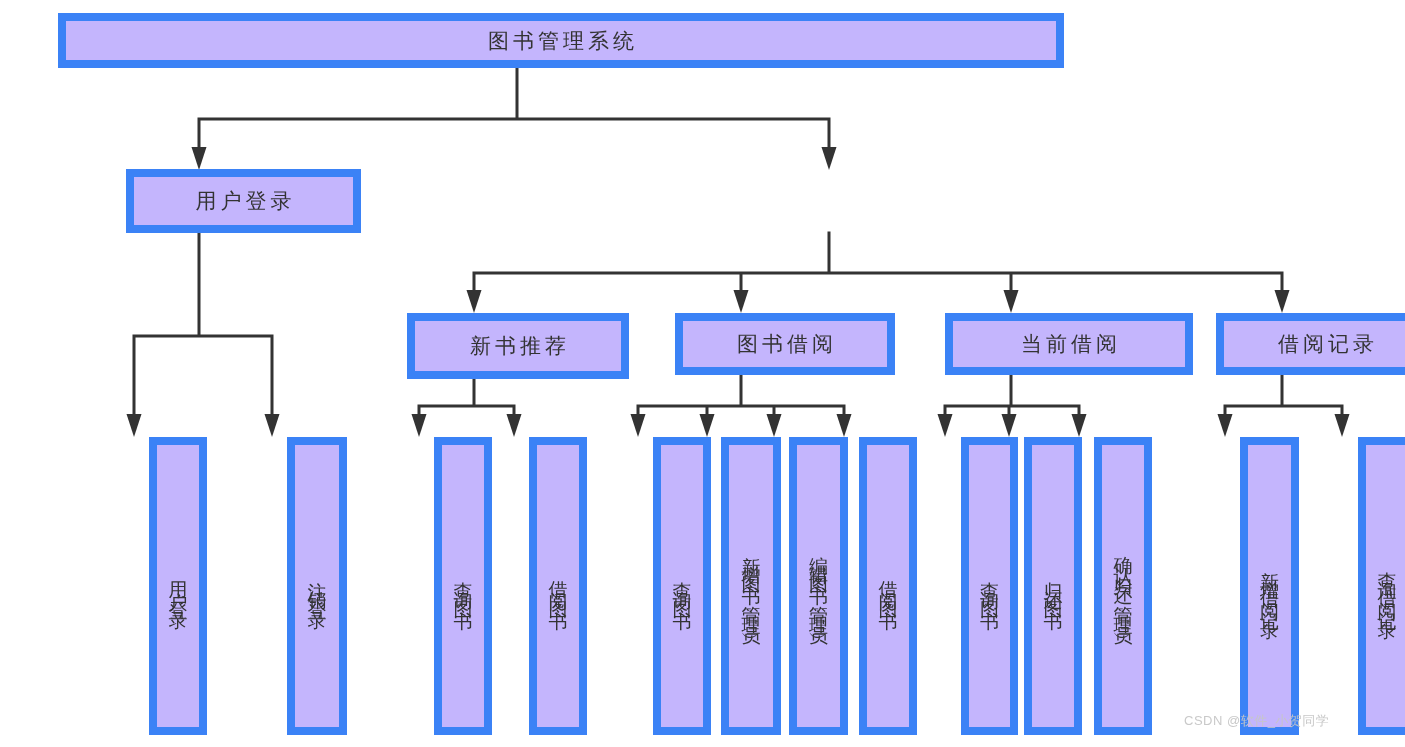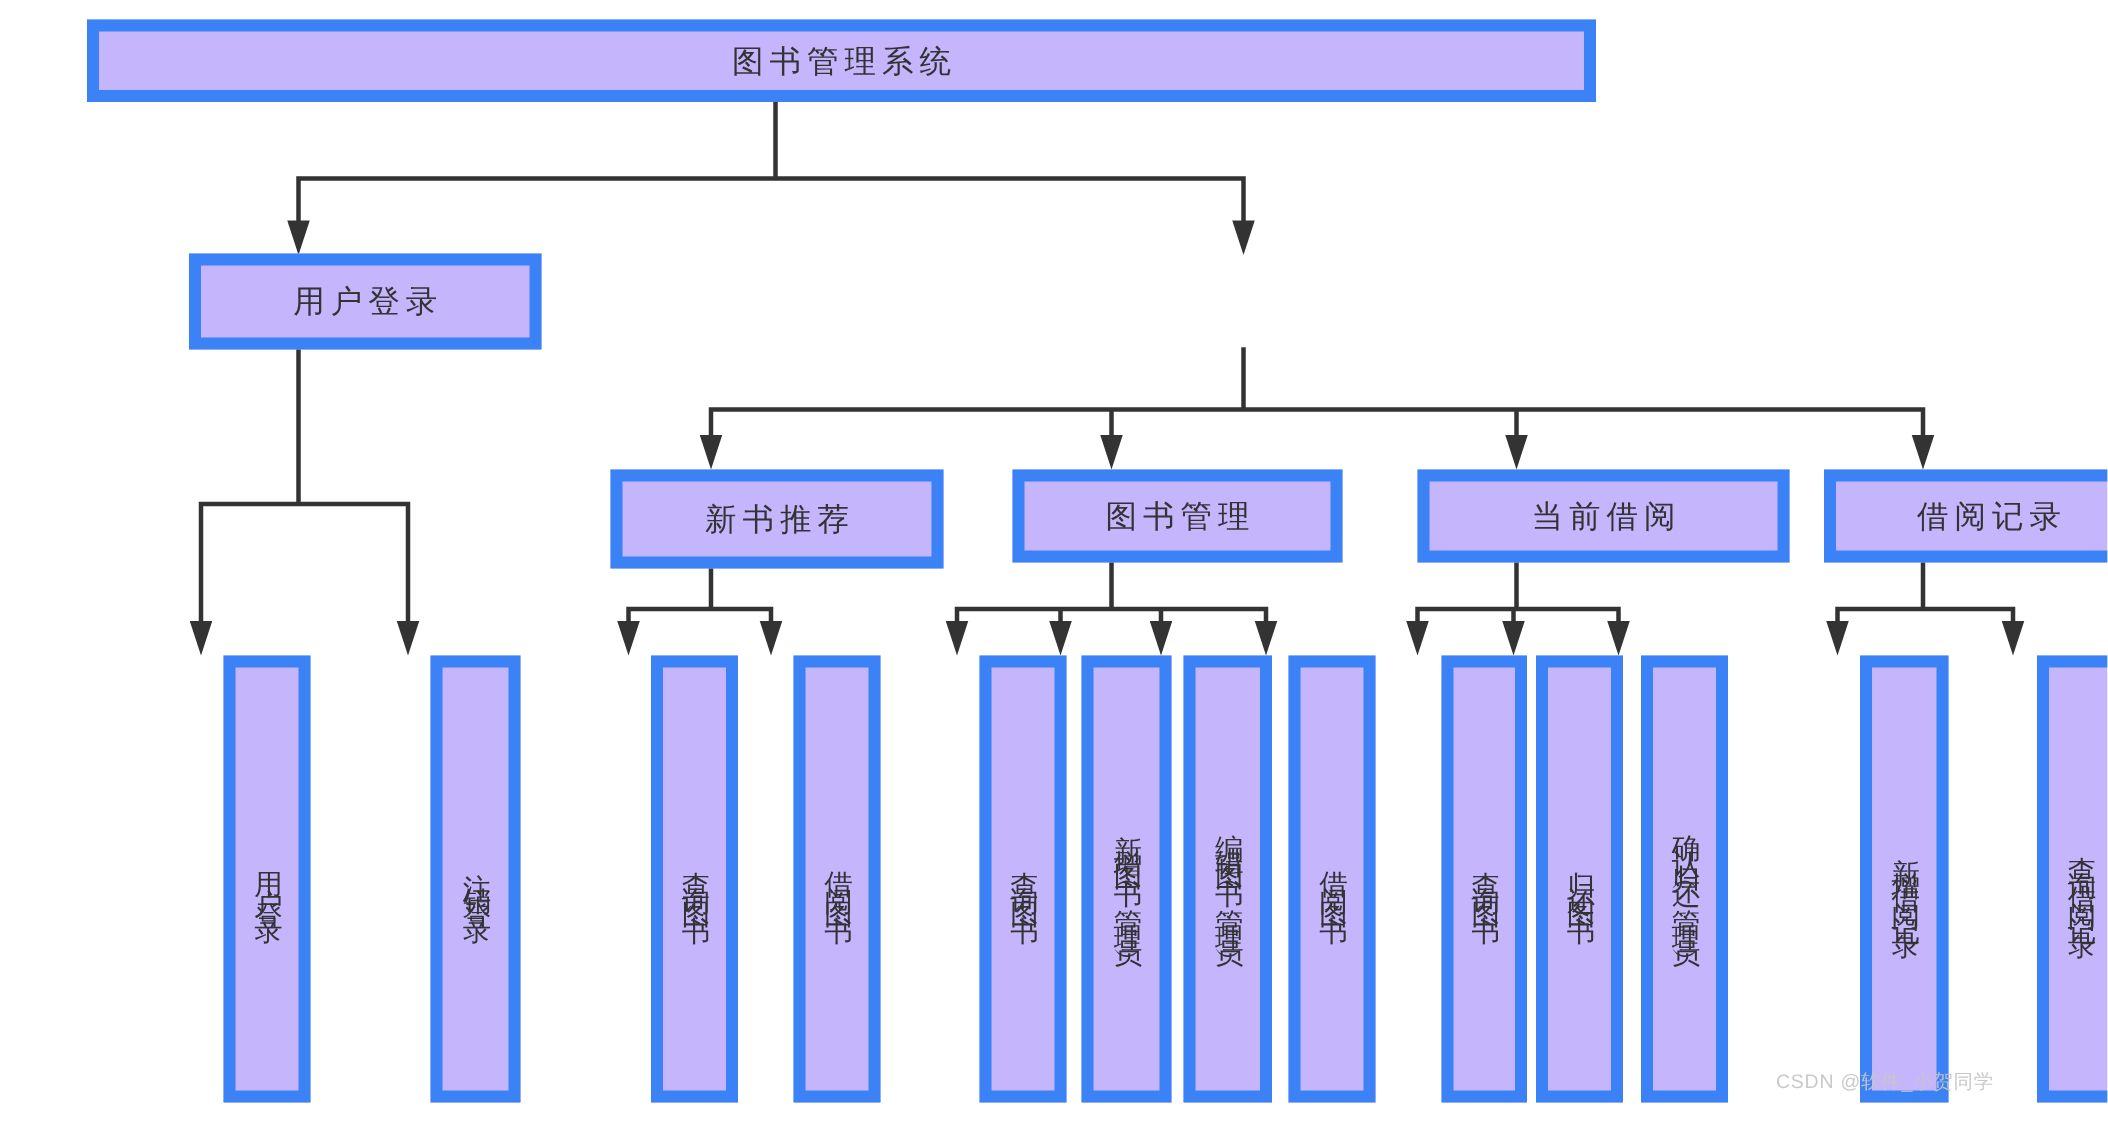--- a/index.html
+++ b/index.html
@@ -85,21 +85,21 @@
     <polygon points="1071.5,414 1086.5,414 1079,437" fill="#333333"></polygon>
     <polygon points="1217.5,414 1232.5,414 1225,437" fill="#333333"></polygon>
     <polygon points="1334.5,414 1349.5,414 1342,437" fill="#333333"></polygon>
   </svg>
 
   <div class="node h-label" style="left:14px; top:13px; width:1006px; height:55px;">图书管理系统</div>
 
   <div class="node h-label" style="left:82px; top:169px; width:235px; height:64px;">用户登录</div>
 
   <div class="node h-label" style="left:363px; top:313px; width:222px; height:66px;">新书推荐</div>
-  <div class="node h-label" style="left:631px; top:313px; width:220px; height:62px;">图书管理</div>
+  <div class="node h-label" style="left:631px; top:313px; width:220px; height:62px;">图书借阅</div>
   <div class="node h-label" style="left:901px; top:313px; width:248px; height:62px;">当前借阅</div>
   <div class="node h-label" style="left:1172px; top:313px; width:220px; height:62px;">借阅记录</div>
 
   <div class="node" style="left:105px; top:437px; width:58px; height:298px;">
     <span class="leaf-text">用户登录</span>
   </div>
   <div class="node" style="left:243px; top:437px; width:60px; height:298px;">
     <span class="leaf-text">注销登录</span>
   </div>
 

